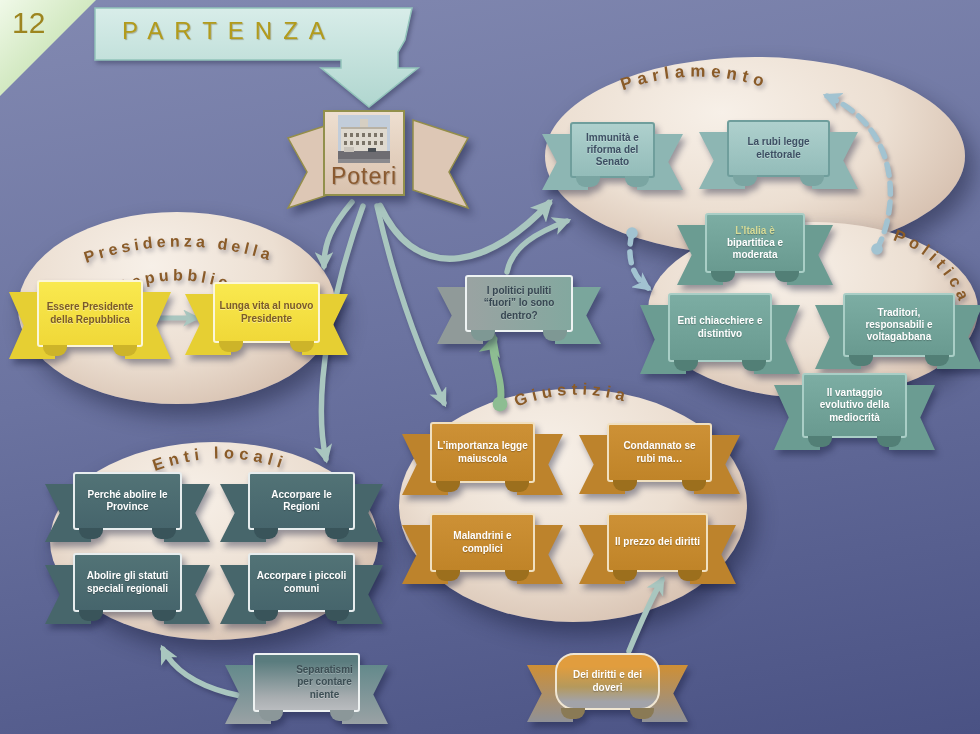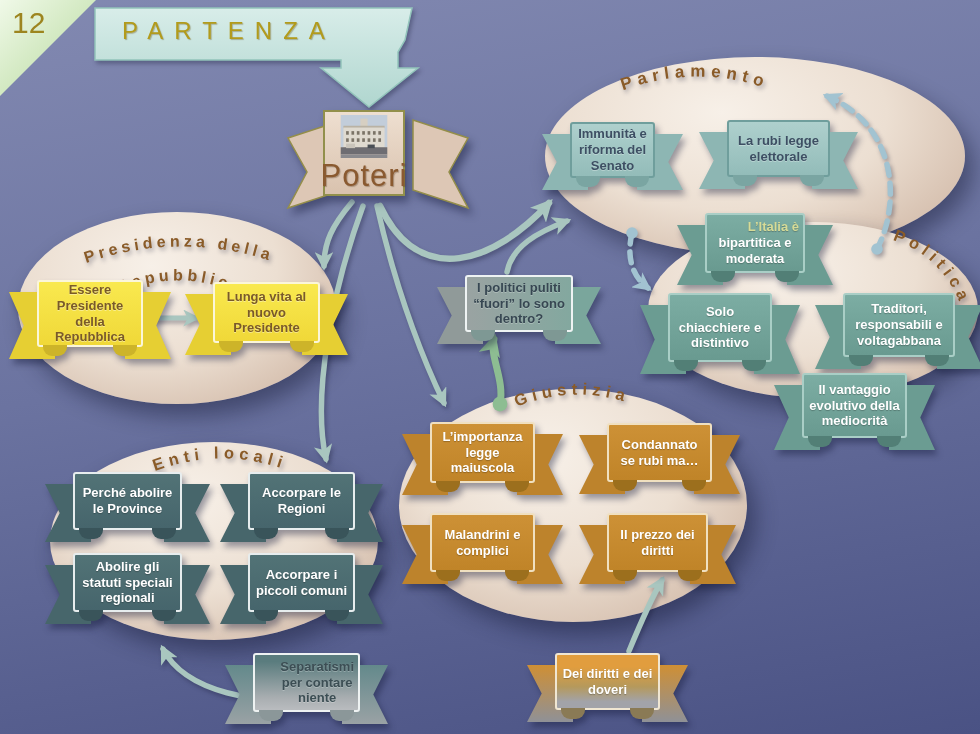--- a/index.html
+++ b/index.html
@@ -17,50 +17,50 @@
   
   .rb{position:absolute;left:var(--x);top:var(--y);width:var(--w);height:var(--h);
       filter:drop-shadow(3px 5px 3px rgba(18,22,55,.40));z-index:3;}
   .rb::before,.rb::after{content:"";position:absolute;top:12px;bottom:0;width:46px;
       background:var(--wc);z-index:0;}
   .rb::before{left:0;clip-path:polygon(0 0,100% 0,100% 100%,0 100%,32% 50%);}
   .rb::after{right:0;clip-path:polygon(0 0,100% 0,68% 50%,100% 100%,0 100%);}
   .pn{position:absolute;left:28px;right:28px;top:0;bottom:12px;
       background:linear-gradient(180deg,var(--pc),var(--pc2,var(--pc)));
       border:2px solid var(--bc);border-radius:3px;z-index:2;
-      display:flex;flex-direction:column;align-items:flex-end;justify-content:center;
-      text-align:center;font-weight:bold;font-size:13px;line-height:1.22;
+      display:flex;flex-direction:column;align-items:center;justify-content:center;
+      text-align:center;font-weight:bold;font-size:10px;line-height:1.22;
       color:var(--tc);padding:2px 4px;text-shadow:0 1px 1px rgba(0,0,0,.25);}
   .pn::before,.pn::after{content:"";position:absolute;bottom:-11px;width:24px;height:11px;
       background:var(--rc);border-radius:0 0 9px 9px;z-index:-1;}
   .pn::before{left:4px}.pn::after{right:4px}
   .parl{--pc:#aed0cd;--pc2:#93bcb9;--wc:#8db6b3;--bc:#6f9e9c;--tc:#3d4f63;--rc:#7aa5a2}
   .parl .pn{text-shadow:0 1px 0 rgba(255,255,255,.3);}
   .polc{--pc:#7cada3;--pc2:#699a90;--wc:#6b9c92;--bc:#a9cec6;--tc:#ffffff;--rc:#527f76}
   .polc .t1{color:#d6db97;display:block}
   .yel{--pc:#f9e94f;--pc2:#f0d838;--wc:#e6cf33;--bc:#fbf6d9;--tc:#7a5a28;--rc:#cdb429}
   .yel .pn{text-shadow:0 1px 0 rgba(255,255,255,.4);}
   .ora{--pc:#cd9136;--pc2:#c08428;--wc:#bd832c;--bc:#f0e0c0;--tc:#ffffff;--rc:#9c6f1d}
   .sla{--pc:#527376;--pc2:#46656c;--wc:#47666b;--bc:#e7edee;--tc:#ffffff;--rc:#39545a}
   .pbx{--bc:#eef3f3;--tc:#374752;--rc:#7e9894;--wc:#8f9897}
   .pbx::before{background:#909a99}.pbx::after{background:#7aa69c}
   .pbx .pn{background:linear-gradient(90deg,#9aa3a2,#83a89f);text-shadow:0 1px 0 rgba(255,255,255,.25);}
   .sep{--bc:#eef2f2;--tc:#3c4e54;--rc:#8b9799;--wc:#8a9a9b}
   .sep::before,.sep::after{background:linear-gradient(180deg,#63898b,#9aa2a5)}
   .sep .pn{background:linear-gradient(180deg,#5a7c7e 12%,#a9aeb1 78%,#b9bcbf);text-shadow:0 1px 0 rgba(255,255,255,.25);padding-left:40px;}
   .dir{--bc:#f0e6d2;--tc:#ffffff;--rc:#8a7a55;--wc:#c08a34}
   .dir::before,.dir::after{background:linear-gradient(180deg,#cf8f34,#8f9197)}
-  .dir .pn{background:linear-gradient(180deg,#e19d3e 22%,#b5995c 60%,#a2a3a9 88%);}
+  .dir .pn{background:linear-gradient(180deg,#e19d3e 22%,#b5995c 60%,#a2a3a9 88%);border-radius:19px;}
   
   .poteri{position:absolute;left:283px;top:100px;width:190px;height:112px;z-index:4;
           filter:drop-shadow(4px 6px 4px rgba(18,22,55,.45));}
   .poteri .pnl{position:absolute;left:40px;top:10px;width:78px;height:82px;
           background:linear-gradient(180deg,#eedfd0,#d9c2ae);border:2px solid #92904c;
           display:flex;flex-direction:column;align-items:center;z-index:2;}
-  .poteri .lbl{font-size:31px;color:#8a5a30;margin-top:0;letter-spacing:1px;
+  .poteri .lbl{font-size:23px;color:#8a5a30;margin-top:0;letter-spacing:1px;
           text-shadow:1px 1px 1px rgba(80,50,20,.35);}
   
   .tri{position:absolute;left:0;top:0;width:96px;height:96px;z-index:5;
        background:linear-gradient(135deg,#f0f9e8 0%,#cfe7bd 55%,#a9cf96 100%);
        clip-path:polygon(0 0,100% 0,0 100%);
        filter:drop-shadow(3px 3px 3px rgba(18,22,55,.4));}
   .num{position:absolute;left:12px;top:6px;z-index:6;font-size:30px;font-weight:normal;
        color:#9d851f;}
   .ptitle{position:absolute;left:122px;top:17px;z-index:6;font-size:24px;font-weight:normal;
        letter-spacing:11px;color:#b29b1c;text-shadow:1px 1px 1px rgba(90,70,0,.35);}
@@ -143,21 +143,21 @@
   </div>
 
 <div class="rb polc" style="--x:677px;--y:213px;--w:156px;--h:72px">
     <div class="pn">
       <span class="t1">L’Italia è</span>
       <span>bipartitica e moderata</span>
     </div>
   </div>
 <div class="rb polc" style="--x:640px;--y:293px;--w:160px;--h:81px">
     <div class="pn">
-      <span>Solo chiacchiere e distintivo</span>
+      <span>Enti chiacchiere e distintivo</span>
     </div>
   </div>
 <div class="rb polc" style="--x:815px;--y:293px;--w:168px;--h:76px">
     <div class="pn">
       <span>Traditori, responsabili e voltagabbana</span>
     </div>
   </div>
 <div class="rb polc" style="--x:774px;--y:373px;--w:161px;--h:77px">
     <div class="pn">
       <span>Il vantaggio evolutivo della mediocrità</span>

